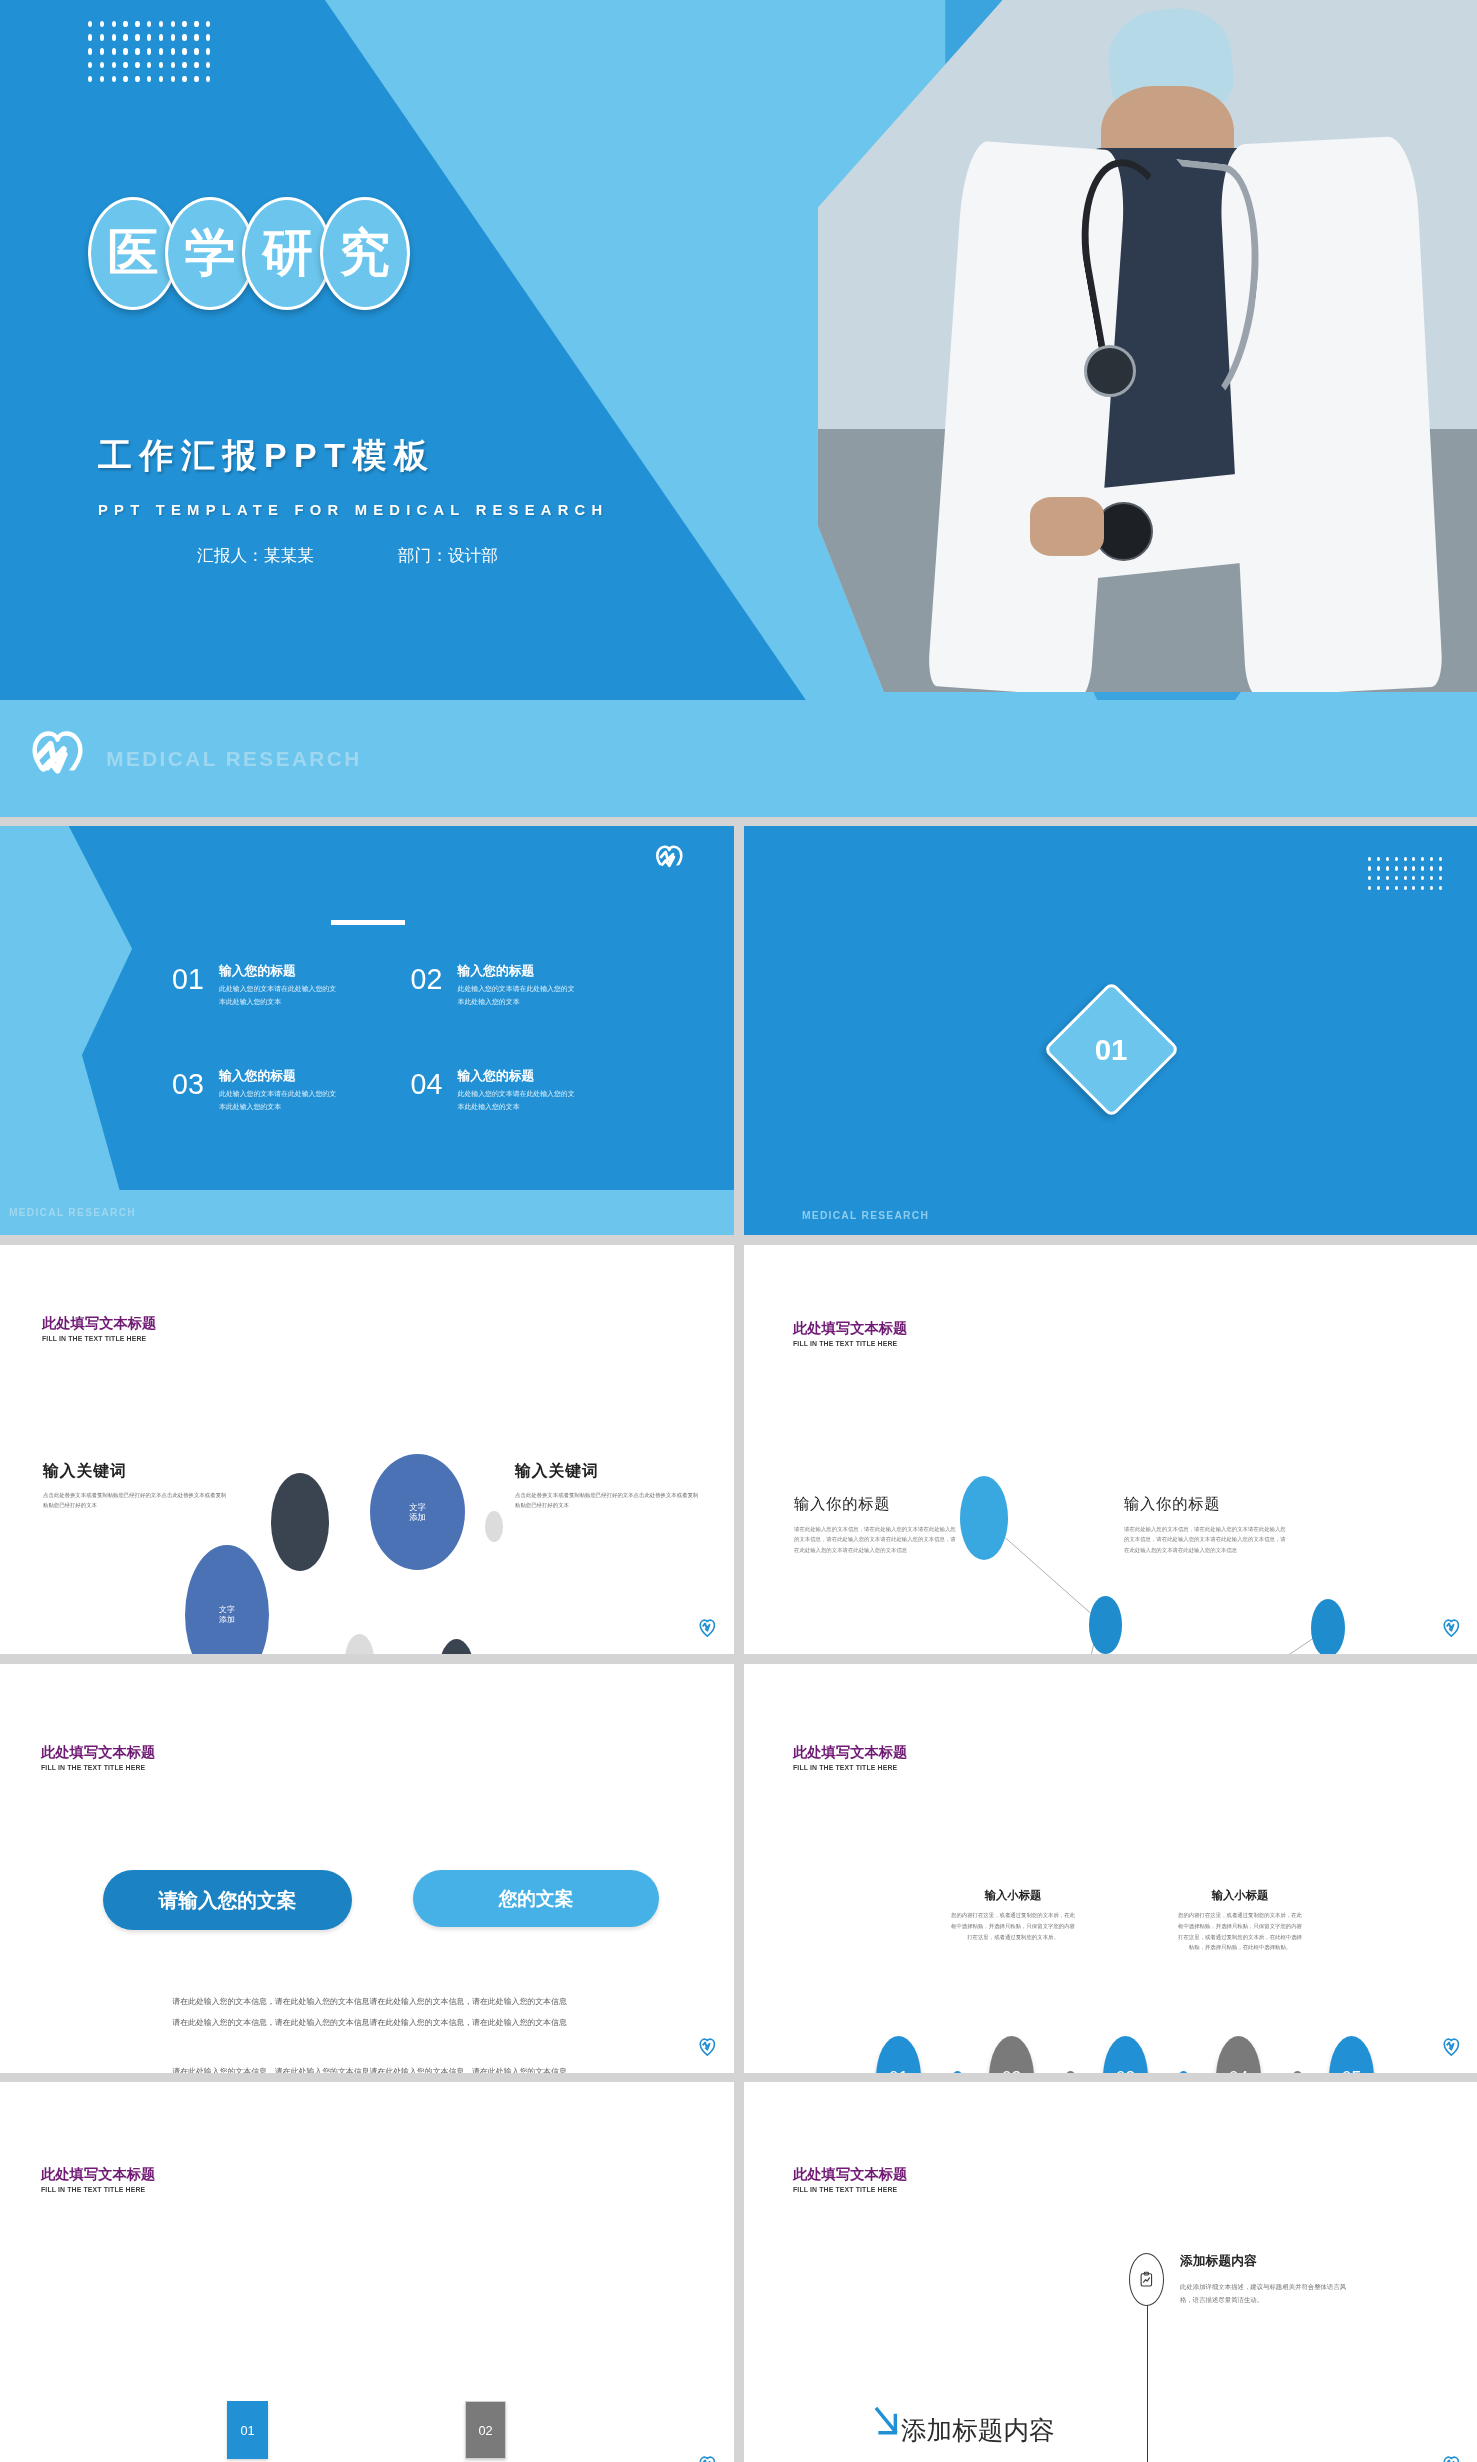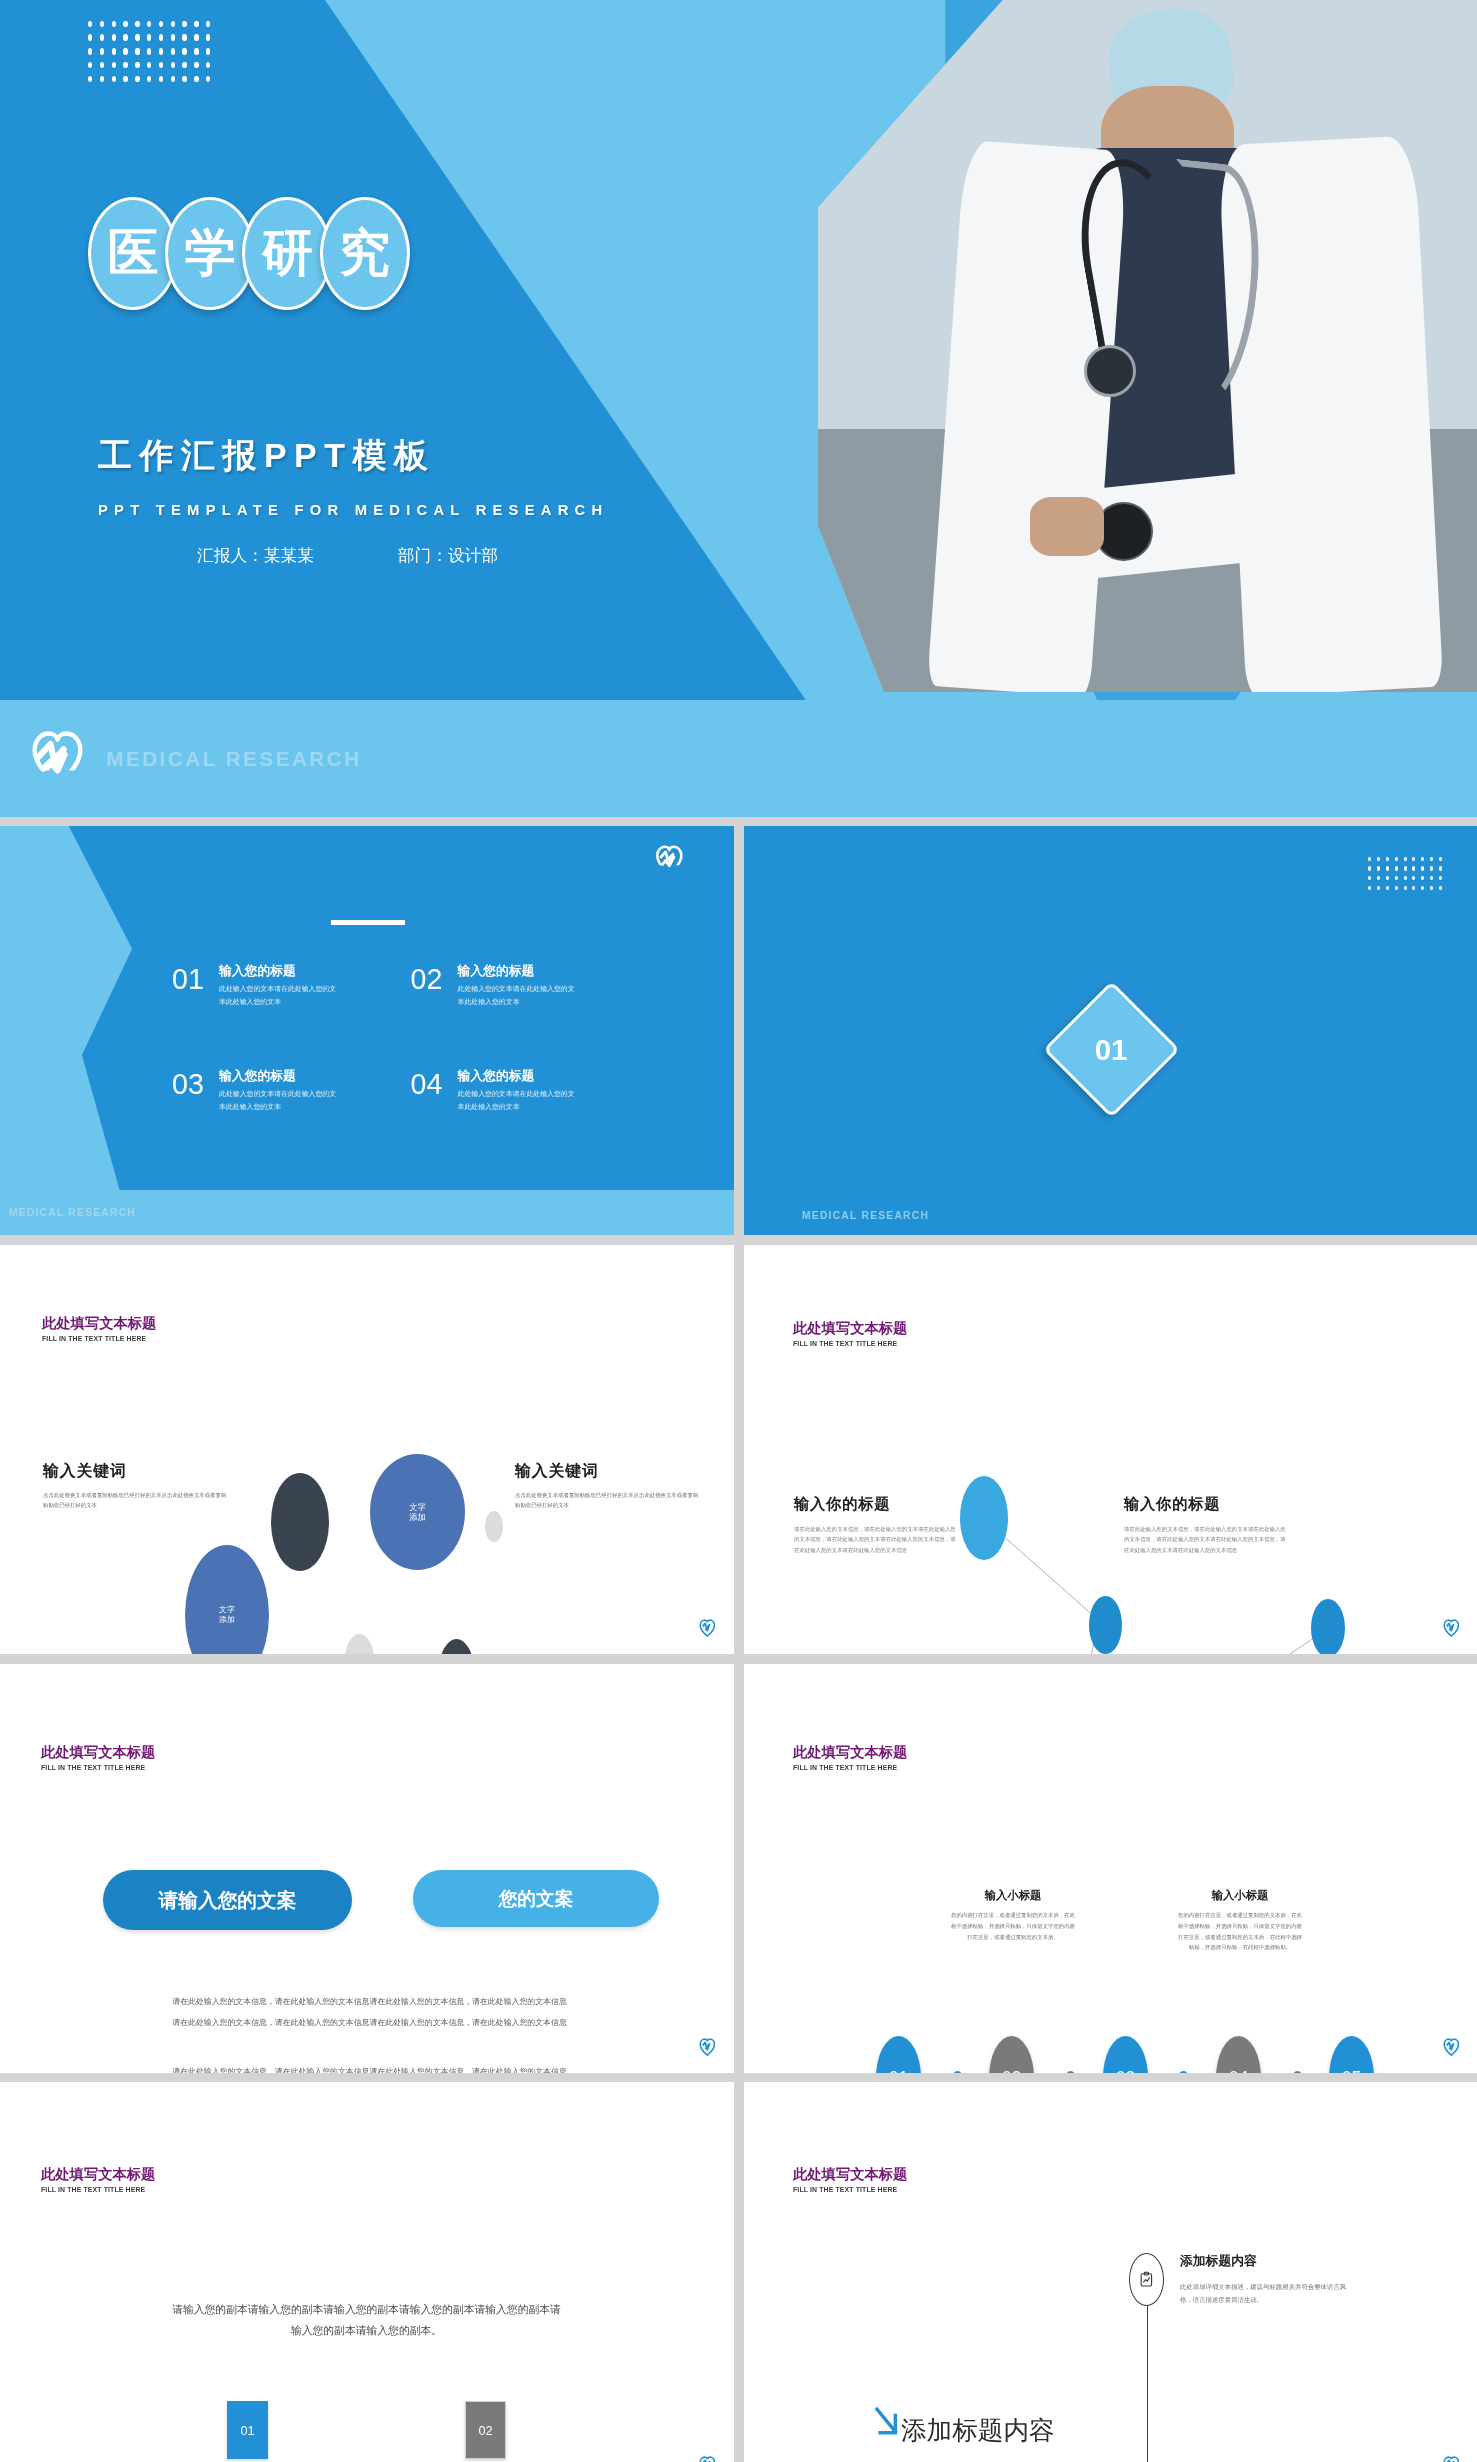--- a/index.html
+++ b/index.html
@@ -104,21 +104,21 @@
   
   .bub { position:absolute; border-radius:50%; display:flex; align-items:center; justify-content:center;
          color:#fff; text-align:center; line-height:1.22; }
   .kw { position:absolute; }
   .kw .kt { font-weight:bold; color:#1f1f1f; letter-spacing:.06em; }
   .kw .kd { color:#6a6a6a; line-height:1.85; }
 
   
   .node { position:absolute; border-radius:50%; background:#2190d4; }
   .nblk { position:absolute; }
-  .nblk .nt { font-weight:bold; color:#1f1f1f; letter-spacing:.05em; }
+  .nblk .nt { font-weight:normal; color:#1f1f1f; letter-spacing:.05em; }
   .nblk .nd { color:#7a7a7a; line-height:1.95; }
 
   
   .pill { position:absolute; border-radius:492px; color:#fff; display:flex;
           align-items:center; justify-content:center; font-weight:bold;
           box-shadow:0 2.5px 4.4px rgba(0,0,0,.13); }
   .ptext { position:absolute; color:#5c5c5c; text-align:center; line-height:2.2; }
 
   
   .step { position:absolute; border-radius:50%; display:flex; align-items:center; justify-content:center;
@@ -485,21 +485,20 @@
       <path d="M13 27 L22 16 L27 33 L38 21 L30 43 L22 35" fill="none" stroke="#2190d4" stroke-width="6.5" stroke-linejoin="round"></path>
     </svg>
   </div>
 
   <div class="slide" style="left:0;top:2082px;width:734px;height:409px;">
     <div class="wtitle" style="left:41px; top:83px;">
       <div class="cn" style="font-size:14.3px;">此处填写文本标题</div>
       <div class="en" style="font-size:6.9px; margin-top:2px;">FILL IN THE TEXT TITLE HERE</div>
     </div>
 
-    <div class="bigsub" style="left:167px; top:217px; width:399px; font-size:10.8px;">请输入您的副本请输入您的副本请输入您的副本请输入您的副本请输入您的副本请输入您的副本请输入您的副本。</div>
 
     <div class="sq" style="left:227px;top:319px;width:41px;height:58px;background:#2190d4;border-color:#2190d4;font-size:12.8px;">
       <span>01</span>
       </div>
 
     <div class="sq" style="left:465px;top:319px;width:41px;height:58px;background:#7a7a7a;border-color:#cfcfcf;font-size:12.8px;">
       <span>02</span>
       </div>
 
     <svg class="wlogo" width="16.7" height="18" viewBox="0 0 60 66" style="right:18.7px; bottom:16.7px;">

